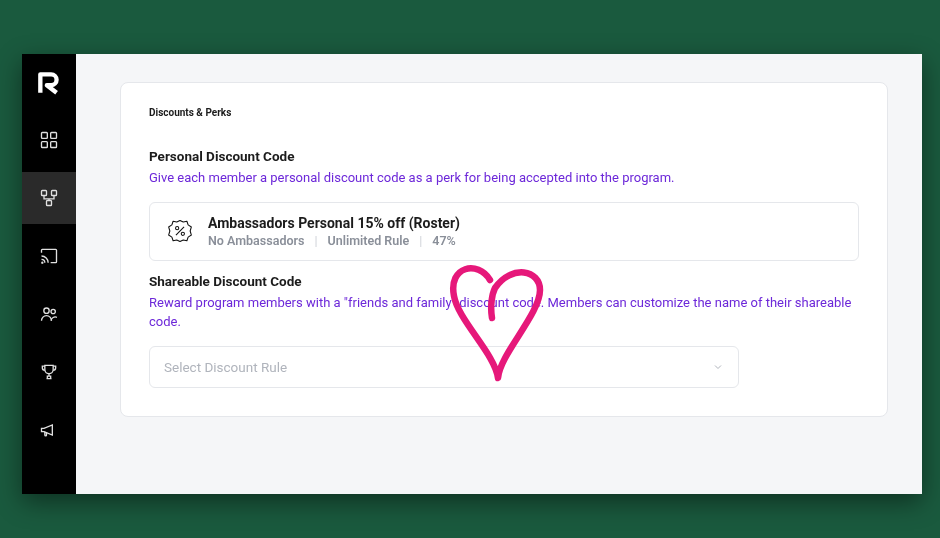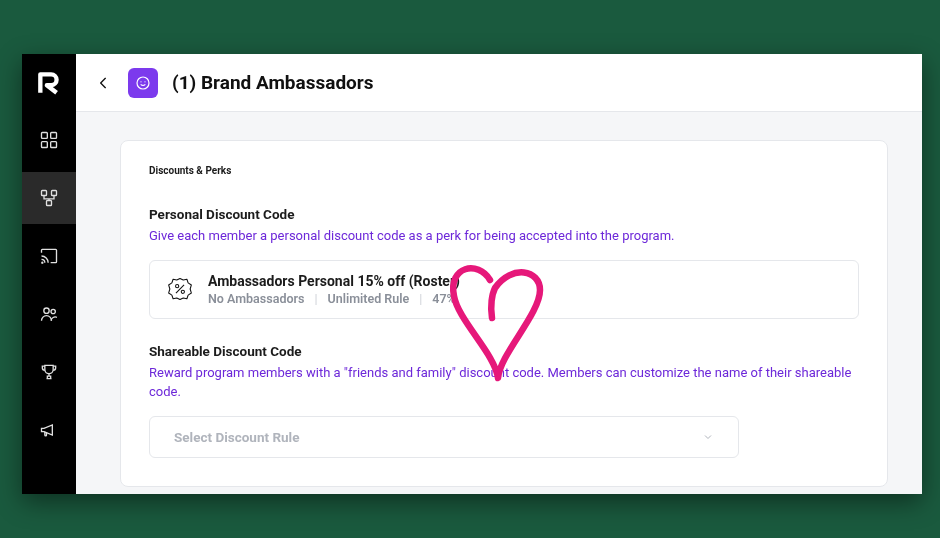--- a/index.html
+++ b/index.html
@@ -102,21 +102,21 @@
     border-radius: 8px;
     border: 1px solid #e5e7eb;
     padding: 24px 28px 28px 28px;
   }
   .card-title {
     font-size: 10px;
     font-weight: 700;
     color: #1c1c1c;
     margin-bottom: 30px;
   }
-  .section { margin-bottom: 24px; }
+  .section { margin-bottom: 12px; }
   .section-title {
     font-size: 13.5px;
     font-weight: 700;
     color: #1c1c1c;
     margin-bottom: 4px;
   }
   .section-desc {
     font-size: 13px;
     color: #6d28d9;
     line-height: 1.5;
@@ -155,25 +155,24 @@
   }
   .meta-sep { color: #d0d3d9; font-weight: 400; }
   .select-box {
     border: 1px solid #e5e7eb;
     border-radius: 6px;
     height: 42px;
     max-width: 590px;
     display: flex;
     align-items: center;
     justify-content: space-between;
-    padding: 0 24px;
+    padding: 0 14px;
     color: #b0b4bc;
     font-size: 13.5px;
     cursor: pointer;
-    font-weight: bold;
   }
   .select-box svg { width: 12px; height: 12px; stroke: #b0b4bc; stroke-width: 2; fill: none; }
   
   .heart-overlay {
     position: absolute;
     left: 440px;
     top: 258px;
     width: 110px;
     height: 130px;
     pointer-events: none;
@@ -232,36 +231,20 @@
     </div>
     <div class="side-item">
       <svg viewBox="0 0 24 24">
           <path d="M3 10 v4 l3 0 l10 4 V6 L6 10 z"></path>
           <path d="M7 14 v4 a1 1 0 0 0 2 0 v-3.2"></path>
         </svg>
     </div>
   </nav>
 
   <div class="main-col">
-    <div class="header">
-      <div class="back-btn">
-        <svg viewBox="0 0 24 24">
-            <path d="M14 5 L7 12 L14 19" stroke-linecap="round" stroke-linejoin="round"></path>
-          </svg>
-      </div>
-      <div class="title-icon">
-        <svg viewBox="0 0 24 24">
-            <circle cx="12" cy="12" r="9"></circle>
-            <path d="M8.5 14 a5 5 0 0 0 7 0"></path>
-            <circle cx="9" cy="10" r="0.2" fill="#fff"></circle>
-            <circle cx="15" cy="10" r="0.2" fill="#fff"></circle>
-          </svg>
-      </div>
-      <h1 class="page-title">(1) Brand Ambassadors</h1>
-    </div>
 
     <div class="content-scroll">
       <div class="card">
         <div class="card-title">Discounts &amp; Perks</div>
 
         <div class="section">
           <div class="section-title">Personal Discount Code</div>
           <div class="section-desc">Give each member a personal discount code as a perk for being accepted into the program.</div>
           <div class="discount-row">
             <div class="percent-icon">

